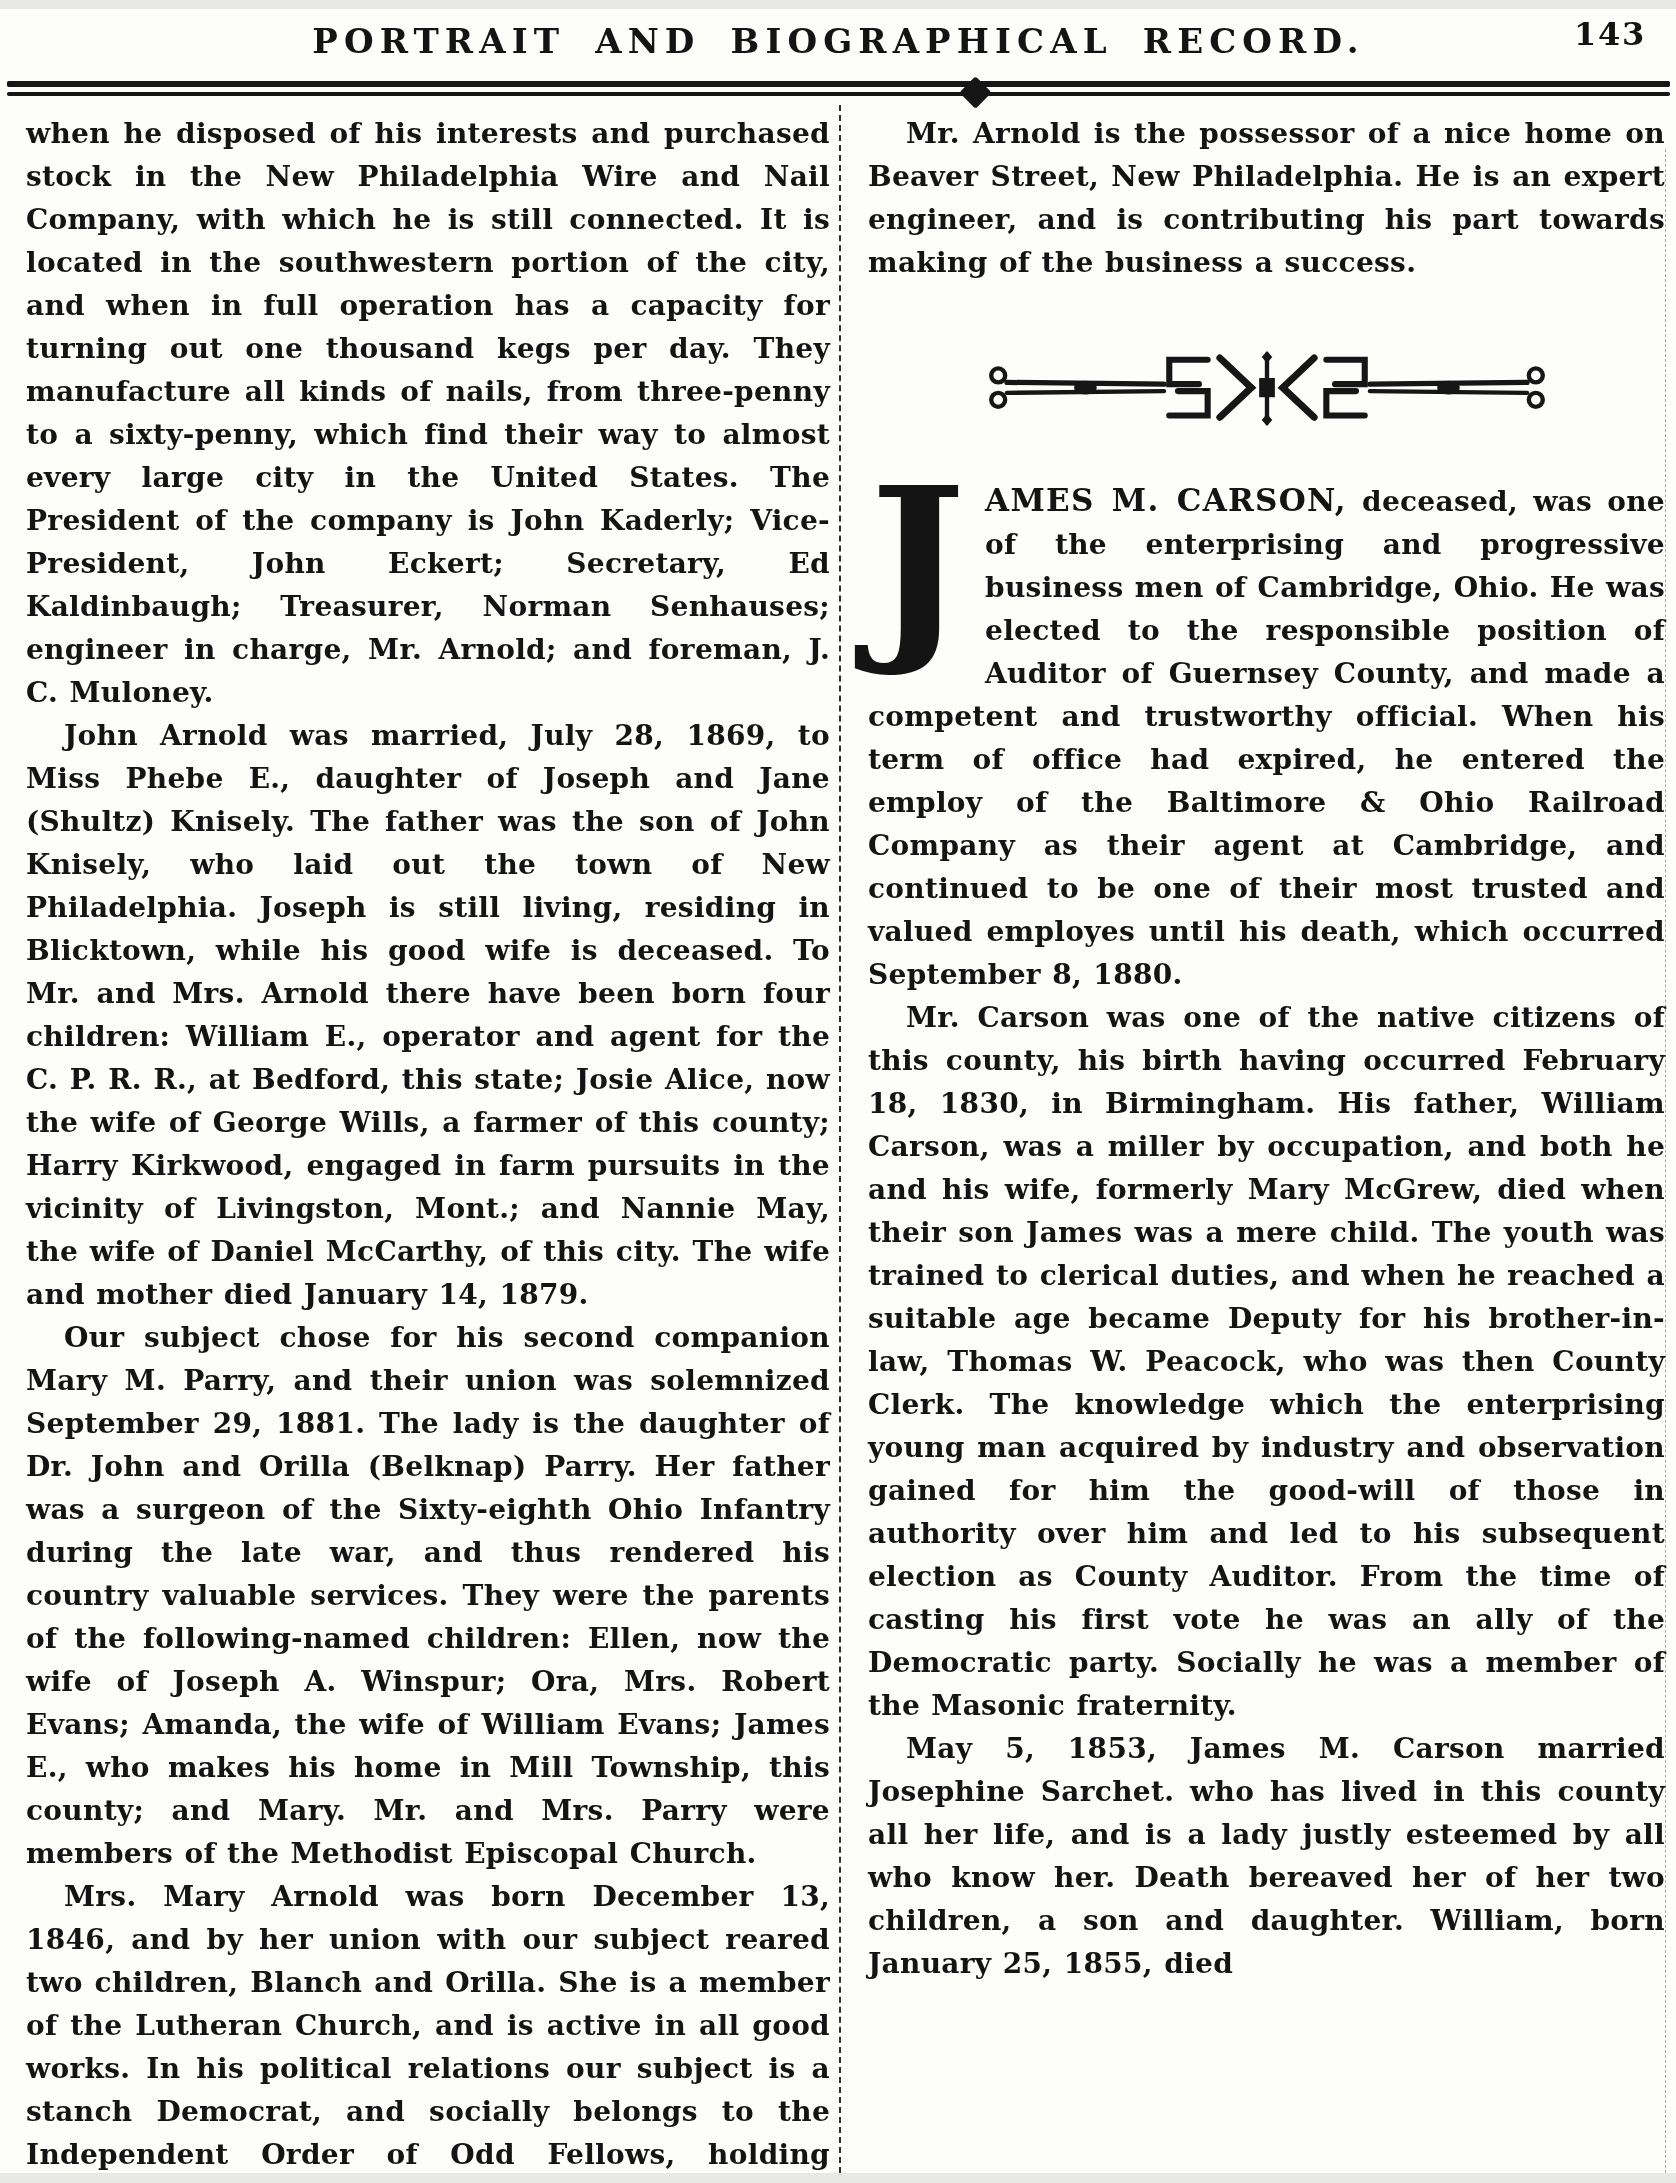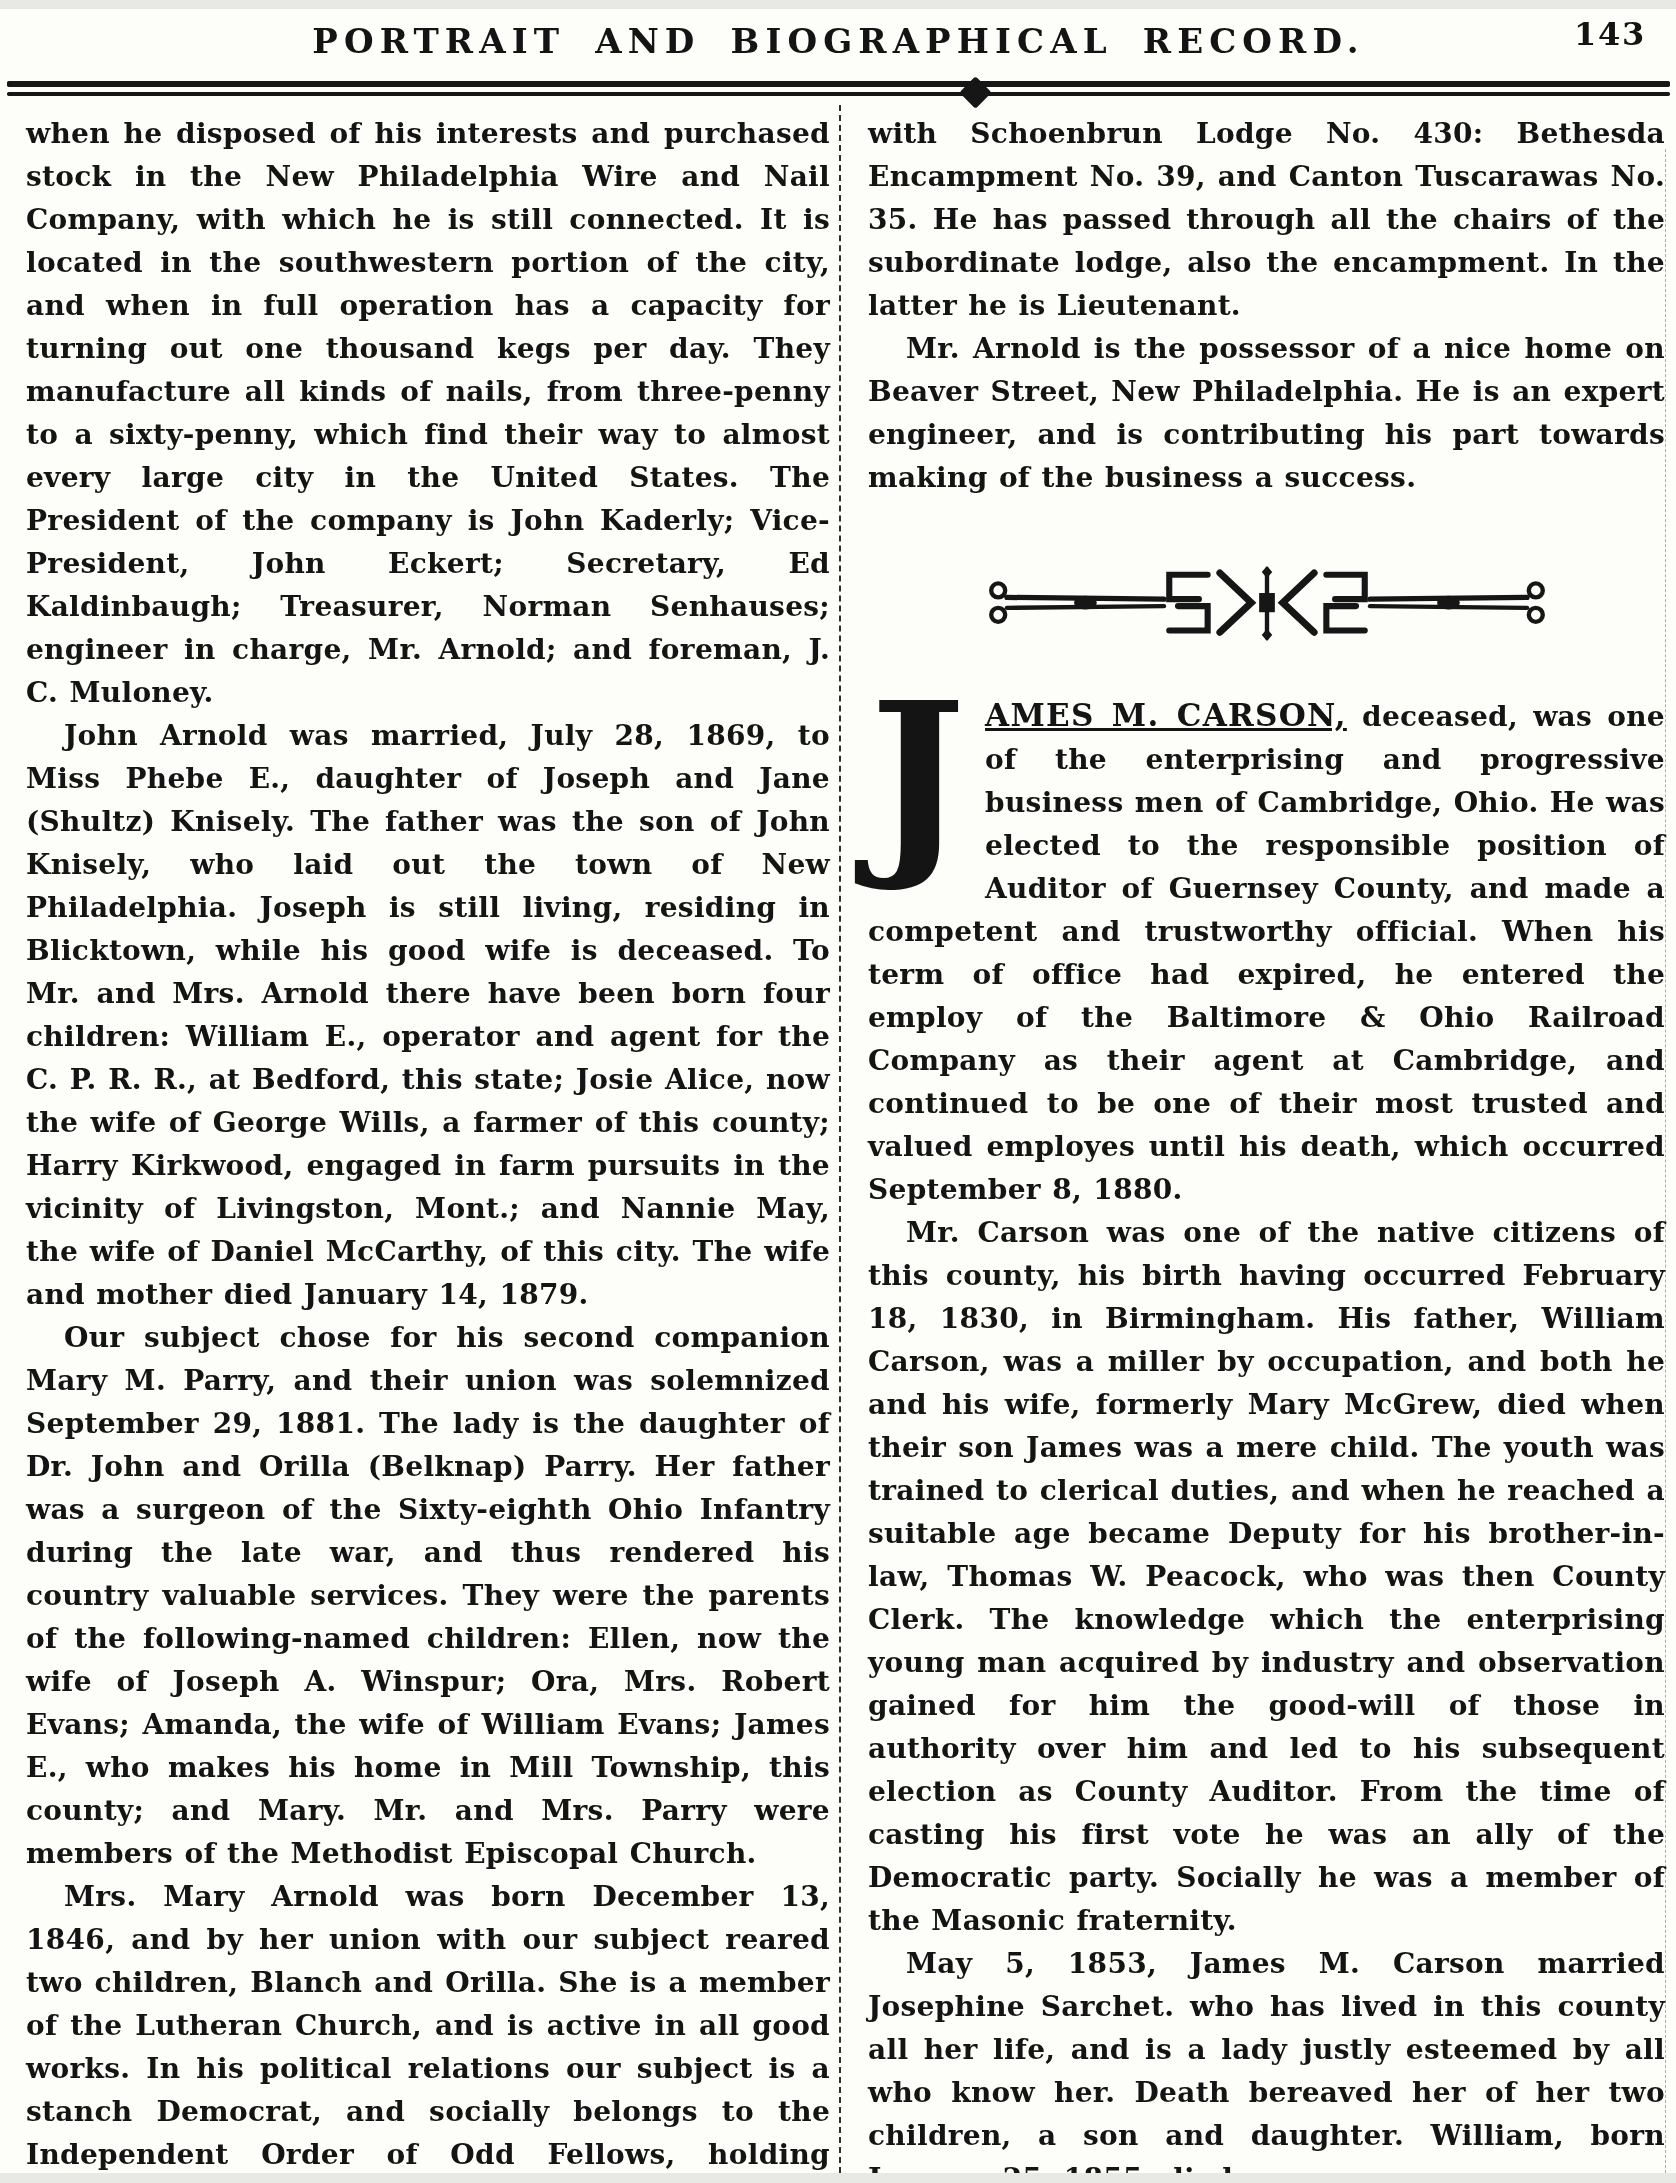--- a/index.html
+++ b/index.html
@@ -114,21 +114,20 @@
     font-family: "DejaVu Serif", "Liberation Serif", serif;
     font-weight: bold;
     font-size: 203px;
     line-height: 147px;
     height: 171px;
     margin: 8.7px 19px 0 1.7px;
   }
   .lead-caps {
     font-size: 31px;
     letter-spacing: 1.3px;
-    text-decoration: underline;
   }
   .clearfix::after { content: ""; display: block; clear: both; }
 </style>
 </head>
 <body>
 
 <div class="page">
 
   <div class="running-head">PORTRAIT AND BIOGRAPHICAL RECORD.</div>
   <div class="folio">143</div>
@@ -140,21 +139,20 @@
   <div class="margin-dashes"></div>
 
   <section class="col col-left">
     <p class="para">when he disposed of his interests and purchased stock in the New Philadelphia Wire and Nail Company, with which he is still connected. It is located in the southwestern portion of the city, and when in full operation has a capacity for turning out one thousand kegs per day. They manufacture all kinds of nails, from three-penny to a sixty-penny, which find their way to almost every large city in the United States. The President of the company is John Kaderly; Vice-President, John Eckert; Secretary, Ed Kaldinbaugh; Treasurer, Norman Senhauses; engineer in charge, Mr. Arnold; and foreman, J. C. Muloney.</p>
     <p class="para indent">John Arnold was married, July 28, 1869, to Miss Phebe E., daughter of Joseph and Jane (Shultz) Knisely. The father was the son of John Knisely, who laid out the town of New Philadelphia. Joseph is still living, residing in Blicktown, while his good wife is deceased. To Mr. and Mrs. Arnold there have been born four children: William E., operator and agent for the C. P. R. R., at Bedford, this state; Josie Alice, now the wife of George Wills, a farmer of this county; Harry Kirkwood, engaged in farm pursuits in the vicinity of Livingston, Mont.; and Nannie May, the wife of Daniel McCarthy, of this city. The wife and mother died January 14, 1879.</p>
     <p class="para indent">Our subject chose for his second companion Mary M. Parry, and their union was solemnized September 29, 1881. The lady is the daughter of Dr. John and Orilla (Belknap) Parry. Her father was a surgeon of the Sixty-eighth Ohio Infantry during the late war, and thus rendered his country valuable services. They were the parents of the following-named children: Ellen, now the wife of Joseph A. Winspur; Ora, Mrs. Robert Evans; Amanda, the wife of William Evans; James E., who makes his home in Mill Township, this county; and Mary. Mr. and Mrs. Parry were members of the Methodist Episcopal Church.</p>
     <p class="para indent">Mrs. Mary Arnold was born December 13, 1846, and by her union with our subject reared two children, Blanch and Orilla. She is a member of the Lutheran Church, and is active in all good works. In his political relations our subject is a stanch Democrat, and socially belongs to the Independent Order of Odd Fellows, holding membership</p>
   </section>
 
   <section class="col col-right">
-    <p class="para">with Schoenbrun Lodge No. 430: Bethesda Encampment No. 39, and Canton Tuscarawas No. 35. He has passed through all the chairs of the subordinate lodge, also the encampment. In the latter he is Lieutenant.</p>
     <p class="para indent">Mr. Arnold is the possessor of a nice home on Beaver Street, New Philadelphia. He is an expert engineer, and is contributing his part towards making of the business a success.</p>
 
     <div class="divider-wrap">
       <svg width="576" height="79" viewBox="0 0 660 90" fill="none" stroke="#161616" stroke-linecap="round">
 
         <circle cx="22" cy="30" r="8" stroke-width="5"></circle>
         <circle cx="22" cy="58" r="8" stroke-width="5"></circle>
 
         <line x1="32" y1="38" x2="212" y2="40" stroke-width="6"></line>
         <line x1="32" y1="50" x2="212" y2="48" stroke-width="5"></line>

